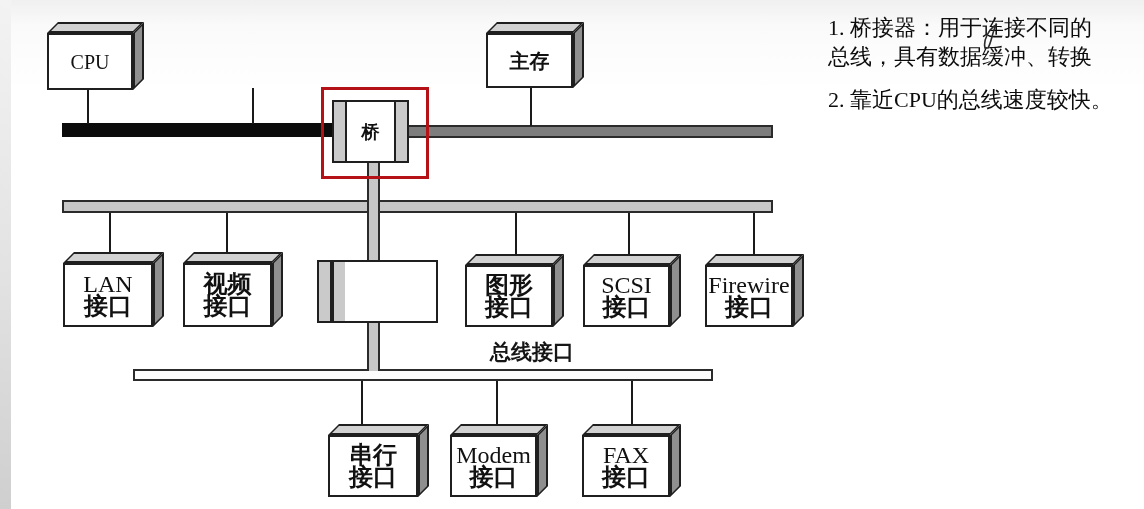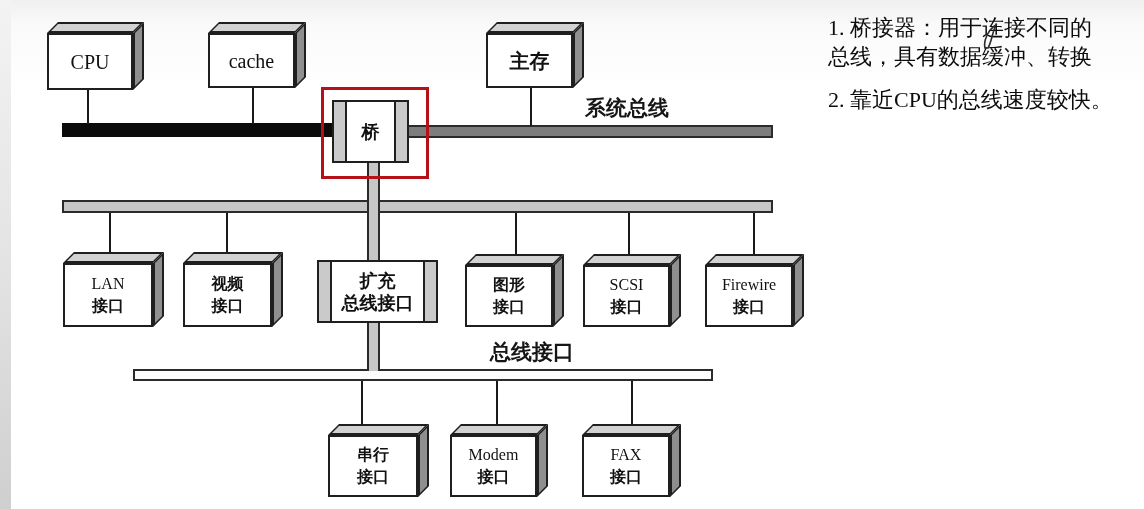--- a/index.html
+++ b/index.html
@@ -34,21 +34,21 @@
   }
   .b-side{
     position:absolute; right:-11px; top:0; width:11px; height:100%;
     background:#8f8f8f; border:2px solid #1f1f1f; box-sizing:border-box;
     transform:skewY(-45deg); transform-origin:0 0;
   }
   .b-front{
     position:absolute; inset:0; background:#ffffff; border:2px solid #1f1f1f;
     box-sizing:border-box; display:flex; flex-direction:column;
     align-items:center; justify-content:center; z-index:1;
-    text-align:center; line-height:22px; font-size:16px;
+    text-align:center; line-height:22px; font-size:24px;
   }
   .b-front .l1,.b-front .l2{display:block;}
   .cn{font-weight:bold;text-align:right;}
   .big{font-size:20px;}
   
   .flatbox{
     position:absolute; display:flex; background:#ffffff;
     border:2px solid #1f1f1f; box-sizing:border-box; z-index:4;
   }
   .stripe{flex:0 0 11px; background:#cacaca;}
@@ -101,27 +101,20 @@
   <div class="conn" style="left:496px;top:381px;height:54px"></div>
   <div class="conn" style="left:631px;top:381px;height:54px"></div>
 
   <div class="box3d" style="left:47px;top:33px;width:86px;height:57px">
     <div class="b-top"></div>
     <div class="b-side"></div>
     <div class="b-front big">
         <span class="l1">CPU</span>
       </div>
   </div>
-  <div class="box3d" style="left:208px;top:33px;width:87px;height:55px">
-    <div class="b-top"></div>
-    <div class="b-side"></div>
-    <div class="b-front big">
-        <span class="l1">cache</span>
-      </div>
-  </div>
   <div class="box3d" style="left:486px;top:33px;width:87px;height:55px">
     <div class="b-top"></div>
     <div class="b-side"></div>
     <div class="b-front big cn">
         <span class="l1">主存</span>
       </div>
   </div>
 
   <div class="flatbox" style="left:332px;top:100px;width:77px;height:63px">
     <div class="stripe sl"></div>
@@ -143,24 +136,20 @@
   <div class="box3d" style="left:183px;top:263px;width:89px;height:64px">
     <div class="b-top"></div>
     <div class="b-side"></div>
     <div class="b-front cn">
         <span class="l1">视频</span>
         <span class="l2">接口</span>
       </div>
   </div>
   <div class="flatbox" style="left:317px;top:260px;width:121px;height:63px">
     <div class="stripe sl"></div>
-    <div class="flat-center cn">
-        <span>扩充</span>
-        <span>总线接口</span>
-      </div>
     <div class="stripe sr"></div>
   </div>
   <div class="box3d" style="left:465px;top:265px;width:88px;height:62px">
     <div class="b-top"></div>
     <div class="b-side"></div>
     <div class="b-front cn">
         <span class="l1">图形</span>
         <span class="l2">接口</span>
       </div>
   </div>
@@ -199,21 +188,20 @@
   </div>
   <div class="box3d" style="left:582px;top:435px;width:88px;height:62px">
     <div class="b-top"></div>
     <div class="b-side"></div>
     <div class="b-front">
         <span class="l1">FAX</span>
         <span class="l2 cn">接口</span>
       </div>
   </div>
 
-  <div class="buslabel" style="left:577px;top:94px;width:100px">系统总线</div>
   <div class="buslabel" style="left:482px;top:338px;width:100px">总线接口</div>
 
   <div class="notes">
     <div class="line">1. 桥接器：用于连接不同的</div>
     <div class="line">总线，具有数据缓冲、转换</div>
     <div class="gap"></div>
     <div class="line">2. 靠近CPU的总线速度较快。</div>
   </div>
 
   <svg class="penmark" width="22" height="26" viewBox="0 0 22 26">

